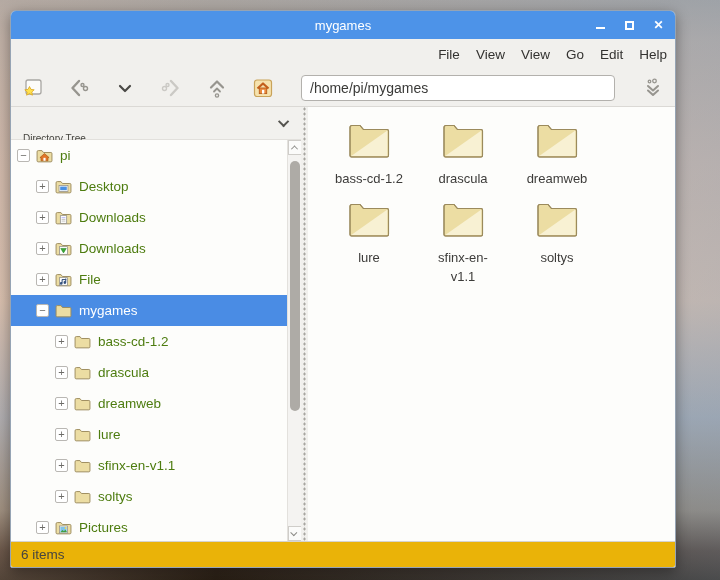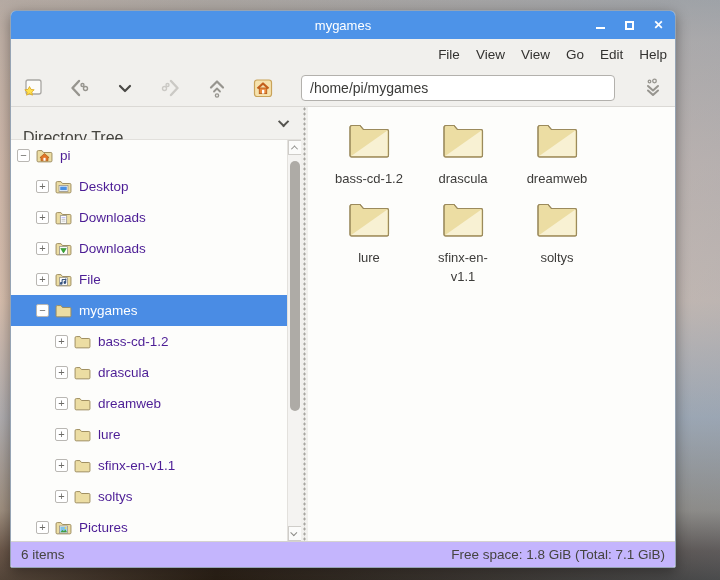--- a/index.html
+++ b/index.html
@@ -50,33 +50,33 @@
     font-size:14px; color:#3a3a38; font-family:"Liberation Sans", sans-serif; outline:none;
   }
 
   .main { flex:1; display:flex; min-height:0; }
 
   .side-pane { width:290px; display:flex; flex-direction:column; min-height:0; }
   .side-header {
     height:33px; background:#f2f1ee; display:flex; align-items:center;
     padding:0 12px; justify-content:space-between; border-bottom:1px solid #e2e0dc;
   }
-  .side-header-label { font-size:16px; color:#45443f;margin-top:30px; }
+  .side-header-label { font-size:10px; color:#45443f;margin-top:30px; }
   .chev { width:8px; height:8px; border-left:2px solid #55544f; border-bottom:2px solid #55544f; transform:rotate(-45deg) translateY(-2px); }
 
   .tree-wrap { position:relative; flex:1; background:#fdfdfb; min-height:0; overflow:hidden; }
   .tree { position:absolute; left:0; top:0; right:14px; bottom:0; }
   .tree-row { display:flex; align-items:center; height:31px; gap:6px; cursor:default; }
   .tree-row.selected { background:var(--selection,#4a8ce4); }
   .expander {
     width:13px; height:13px; flex:0 0 13px; background:#ffffff; border:1px solid #b9b7b3;
     border-radius:2px; font-size:11px; line-height:11px; text-align:center; color:#6d6c68;
   }
   .tree-icon { width:18px; height:15px; flex:0 0 18px; display:flex; align-items:center; }
-  .tree-label { font-size:13.5px; color:#4c1d95; white-space:nowrap; }
+  .tree-label { font-size:13.5px; color:#4d7c0f; white-space:nowrap; }
   .tree-row.selected .tree-label { color:#ffffff; }
 
   .vscroll {
     position:absolute; right:0; top:0; bottom:0; width:14px;
     background:#f4f3f1; border-left:1px solid #e3e1dd; display:flex; flex-direction:column; align-items:center;
   }
   .scroll-btn {
     width:14px; height:15px; background:#fbfbfa; border:1px solid #cfcdc9;
     display:flex; align-items:center; justify-content:center; flex:0 0 15px;
   }
@@ -98,21 +98,21 @@
   .file-pane { flex:1; background:#fdfdfb; padding:13px 0 0 14px; overflow:hidden; }
   .file-grid { display:flex; flex-wrap:wrap; }
   .file-item { width:94px; display:flex; flex-direction:column; align-items:center; margin-bottom:10px; cursor:default; }
   .file-icon { width:46px; height:41px; }
   .file-label {
     margin-top:5px; font-size:13px; color:#3d3c3a; text-align:center;
     max-width:71px; line-height:1.45; overflow-wrap:normal;
   }
 
   .statusbar {
-    height:26px; background:#c4b5fd; border-top:1px solid #d5d3cf;
+    height:26px; background:#eab308; border-top:1px solid #d5d3cf;
     display:flex; align-items:center; justify-content:space-between;
     padding:0 10px; flex:0 0 26px; border-radius:0 0 2px 2px;
   }
   .status-text { font-size:13.5px; color:#454440; }
 </style>
 </head>
 <body>
 
 <div class="desktop">
   <div class="window">
@@ -399,17 +399,16 @@
     <path d="M4 35 V7 Q4 5 6 5 H14 L17.5 9 H41 Q42.5 9 42.5 10.5 V35 Q42.5 36.5 41 36.5 H5.5 Q4 36.5 4 35 Z" fill="none" stroke="#9b8a5c" stroke-width="1.1"></path>
                 </svg></span>
               <div class="file-label">soltys</div>
             </div>
           </div>
       </div>
     </div>
 
     <div class="statusbar">
       <span class="status-text">6 items</span>
-      <span class="status-text">Free space: 1.8 GiB (Total: 7.1 GiB)</span>
     </div>
 
   </div>
 </div>
 
 </body></html>

